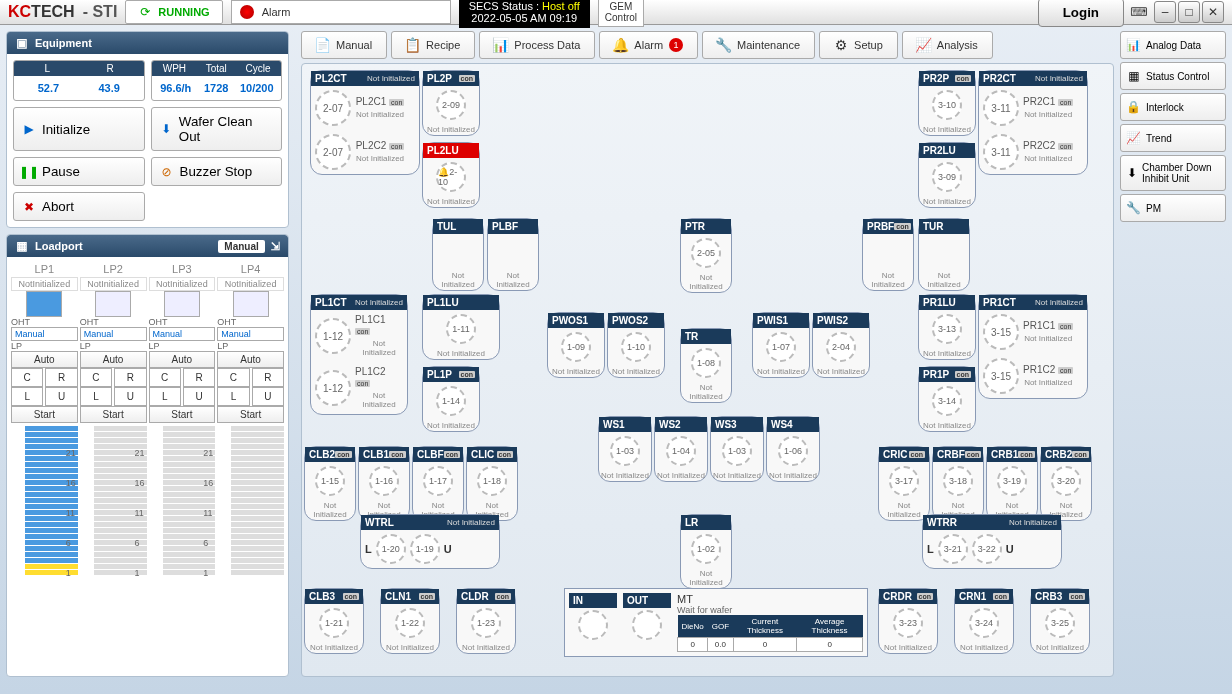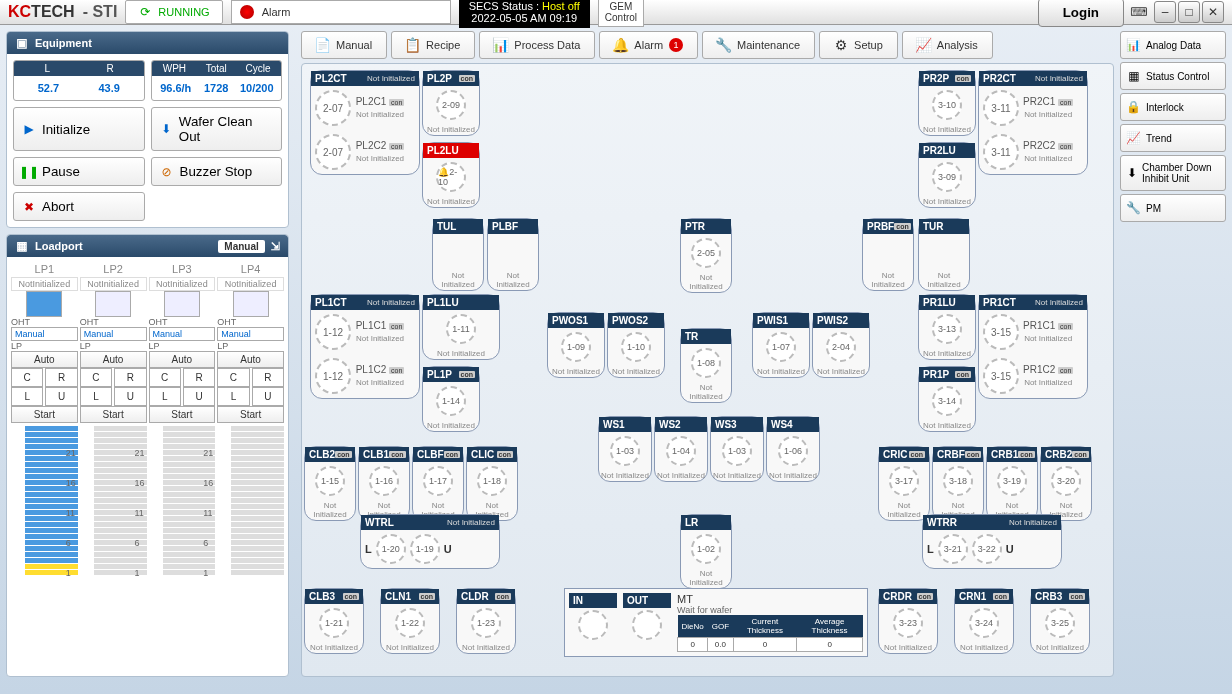--- a/index.html
+++ b/index.html
@@ -3,21 +3,21 @@
 <meta charset="utf-8">
 <style>
 *{box-sizing:border-box;margin:0;padding:0;font-family:Arial,sans-serif}
 body{background:linear-gradient(#e8eef5,#c5d5e5);width:1232px;height:694px;overflow:hidden;font-size:11px;color:#333}
 .topbar{height:25px;background:linear-gradient(#fff,#e0e0e0);display:flex;align-items:center;padding:0 8px;gap:8px;border-bottom:1px solid #999}
 .logo{font-weight:bold;font-size:16px;color:#c00}
 .logo span{color:#333}
 .suffix{font-size:16px;color:#555;font-weight:bold}
 .running{background:#fff;border:1px solid #aaa;padding:4px 12px;display:flex;align-items:center;gap:6px;border-radius:2px}
 .running-icon{color:#0a0;font-size:16px}
-.running-text{color:#0a0;font-weight:normal;font-size:11px}
+.running-text{color:#0a0;font-weight:bold;font-size:11px}
 .alarm-bar{background:#fff;border:1px solid #aaa;padding:4px 8px;display:flex;align-items:center;gap:8px;flex:0 0 220px}
 .alarm-light{width:14px;height:14px;background:radial-gradient(#f00,#a00);border-radius:50%}
 .secs{background:#000;color:#fff;padding:4px 10px;font-size:11px;text-align:center}
 .secs .host{color:#ff0}
 .gem{background:#fff;border:1px solid #aaa;padding:3px 6px;font-size:10px;text-align:center}
 .spacer{flex:1}
 .login-btn{background:linear-gradient(#fff,#ddd);border:1px solid #888;padding:6px 24px;font-weight:bold;border-radius:4px;cursor:pointer}
 .win-btns{display:flex;gap:2px}
 .win-btn{width:22px;height:22px;background:linear-gradient(#fff,#ccc);border:1px solid #888;border-radius:3px;display:flex;align-items:center;justify-content:center;cursor:pointer;font-size:12px}
 .main{display:flex;height:658px}
@@ -498,21 +498,21 @@
         <div class="mod" style="left:560px;top:154px;width:52px">
           <div class="mod-hdr">PRBF<span class="con">con</span></div>
           <div class="mod-body" style="height:36px"></div>
           <div class="mod-foot">Not Initialized</div>
         </div>
         <div class="mod" style="left:616px;top:154px;width:52px">
           <div class="mod-hdr">TUR</div>
           <div class="mod-body" style="height:36px"></div>
           <div class="mod-foot">Not Initialized</div>
         </div>
-        <div class="mod" style="left:8px;top:230px;width:110px">
+        <div class="mod" style="left:8px;top:230px;width:98px">
           <div class="mod-hdr">PL1CT<br><span class="mod-sub">Not Initialized</span></div>
           <div class="mod-row">
             <div class="mod-cell">
               <div class="wafer">1-12</div>
             </div>
             <div class="mod-cell">
               <div class="mod-label">PL1C1 <span class="con">con</span></div>
               <div class="mod-foot">Not Initialized</div>
             </div>
           </div>

